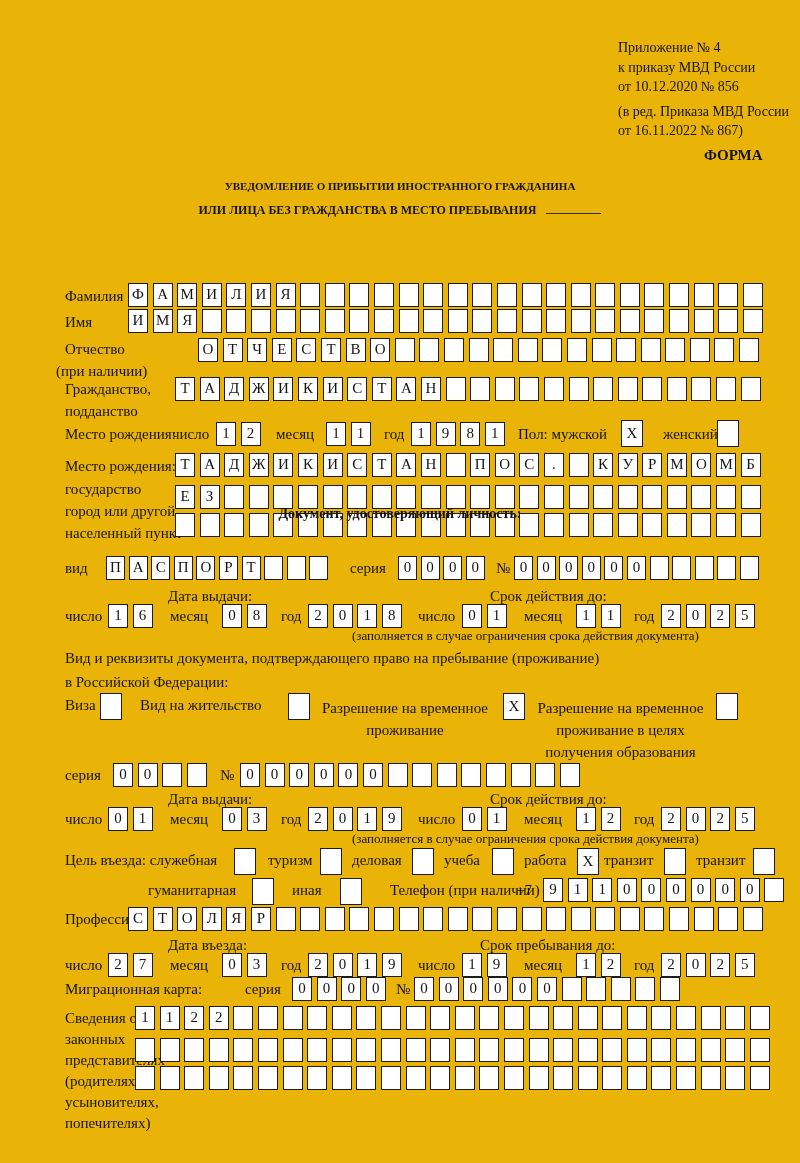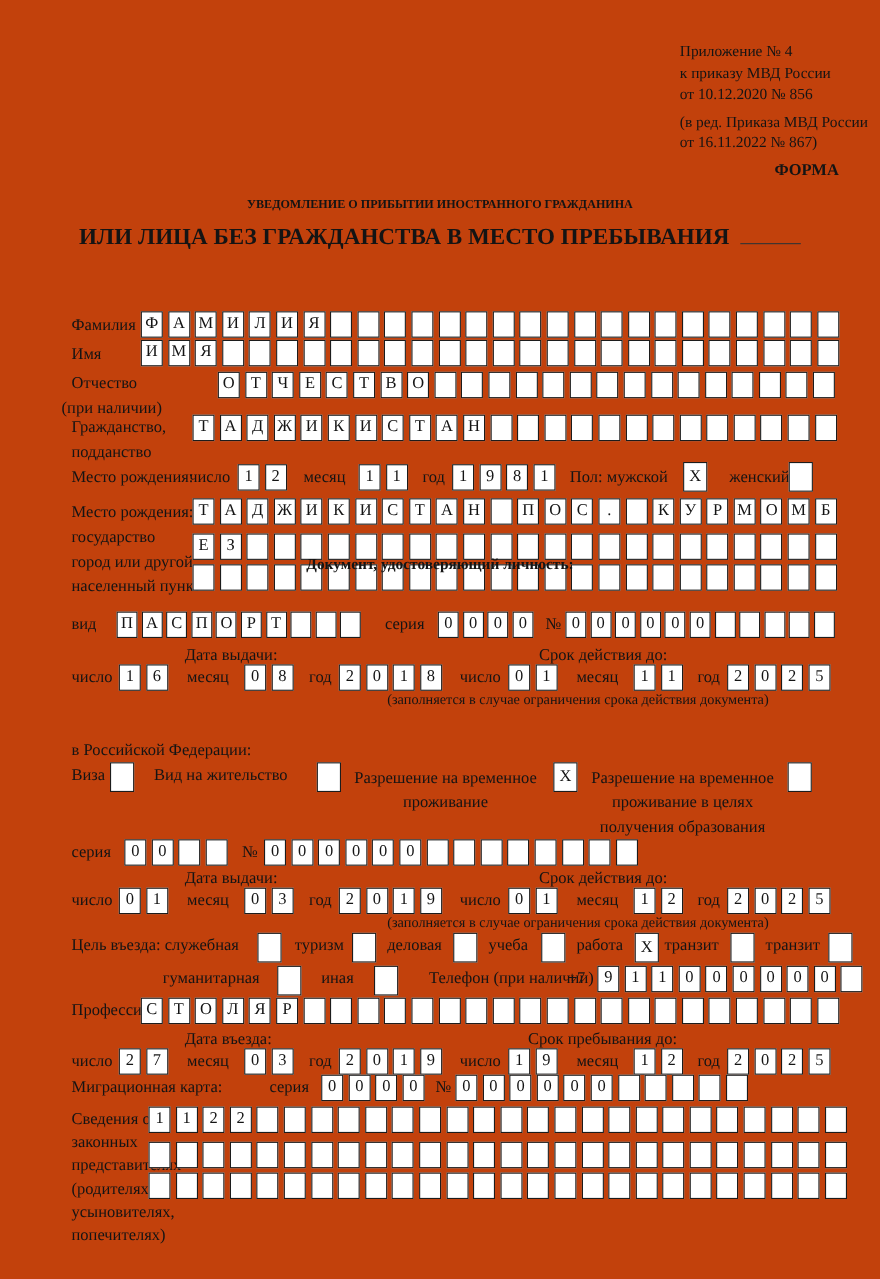--- a/index.html
+++ b/index.html
@@ -1,16 +1,16 @@
 <!DOCTYPE html>
 <html><head>
 <meta charset="utf-8">
 <style>
   html,body{margin:0;padding:0;background:#888;}
-  #page{position:relative;width:800px;height:1163px;background:#c2410c;margin:0 auto;
+  #page{position:relative;width:800px;height:1163px;background:#eab308;margin:0 auto;
         font-family:"Liberation Serif","DejaVu Serif",serif;color:#141414;overflow:hidden;}
   .abs{position:absolute;white-space:nowrap;}
   .px{position:absolute;top:0;white-space:nowrap;}
   .lbl{font-size:15px;}
   .sm{font-size:13px;}
   .b{font-weight:bold;}
   .ctr{left:0;width:800px;text-align:center;}
   .cells{display:inline-flex;}
   .cell{box-sizing:border-box;display:inline-block;width:20px;height:24px;border:1.6px solid #1c1c1c;
         margin-right:4.6px;text-align:center;font-size:15px;line-height:21px;background:#fff;}
@@ -29,21 +29,21 @@
   <div class="abs applines" style="left:618px;top:38px">
     <div>Приложение № 4</div>
     <div>к приказу МВД России</div>
     <div>от 10.12.2020 № 856</div>
     <div class="gap">(в ред. Приказа МВД России</div>
     <div>от 16.11.2022 № 867)</div>
   </div>
   <div class="abs b" style="left:704px;top:147px;font-size:15px">ФОРМА</div>
 
   <div class="abs ctr b" style="top:180px;font-size:11px">УВЕДОМЛЕНИЕ О ПРИБЫТИИ ИНОСТРАННОГО ГРАЖДАНИНА</div>
-  <div class="abs ctr b" style="top:203px;font-size:21px">
+  <div class="abs ctr b" style="top:203px;font-size:12px">
     <span>ИЛИ ЛИЦА БЕЗ ГРАЖДАНСТВА В МЕСТО ПРЕБЫВАНИЯ</span><span class="blank-line"></span>
   </div>
 
   <div class="abs lbl" style="left:65px;top:288px">Фамилия</div>
   <div class="abs cells" style="left:128px;top:283px">
       <span class="cell">Ф</span>
       <span class="cell">А</span>
       <span class="cell">М</span>
       <span class="cell">И</span>
       <span class="cell">Л</span>
@@ -338,20 +338,21 @@
     <span class="px lbl" style="left:634px;top:4px">год</span>
     <span class="px cells" style="left:661px">
         <span class="cell">2</span>
         <span class="cell">0</span>
         <span class="cell">2</span>
         <span class="cell">5</span>
       </span>
   </div>
   <div class="abs sm" style="left:352px;top:628px">(заполняется в случае ограничения срока действия документа)</div>
 
+  <div class="abs lbl" style="left:65px;top:650px">Вид и реквизиты документа, подтверждающего право на пребывание (проживание)</div>
   <div class="abs lbl" style="left:65px;top:674px">в Российской Федерации:</div>
   <div class="abs" style="left:0;top:693px">
     <span class="px lbl" style="left:65px;top:4px">Виза</span>
     <span class="px cells box" style="left:100px">
         <span class="cell"></span>
       </span>
     <span class="px lbl" style="left:140px;top:4px">Вид на жительство</span>
     <span class="px cells box" style="left:288px">
         <span class="cell"></span>
       </span>

